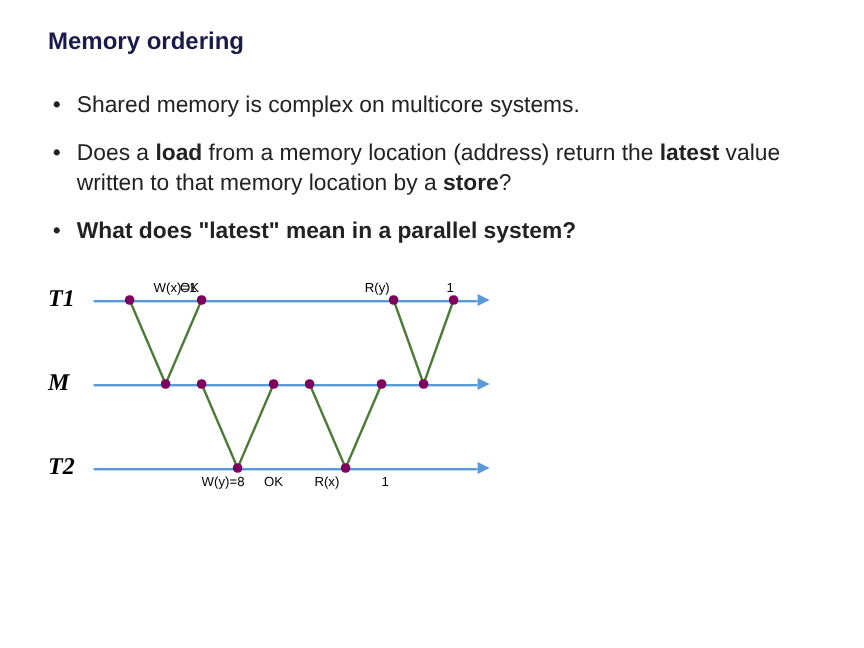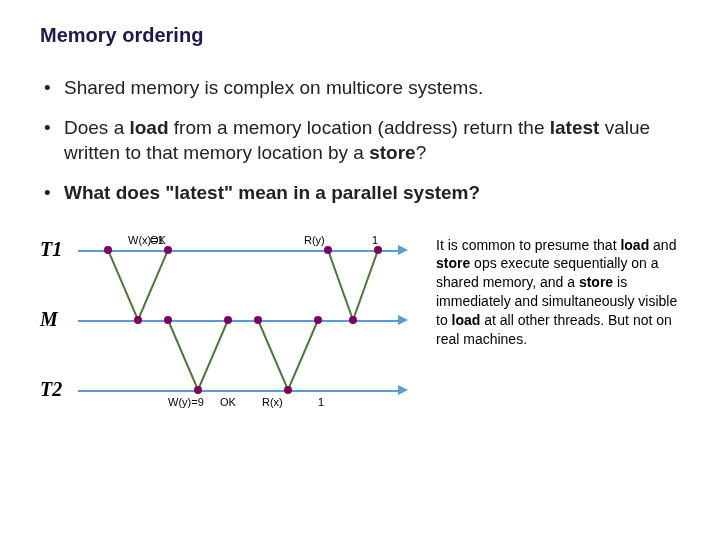--- a/index.html
+++ b/index.html
@@ -153,20 +153,19 @@
     <div class="dot" style="left:278px; top:84px;"></div>
     <div class="dot" style="left:288px; top:14px;"></div>
     <div class="dot" style="left:313px; top:84px;"></div>
     <div class="dot" style="left:338px; top:14px;"></div>
 
     <div class="dlabel" style="left:42px; top:-2px;margin-left:46px;">W(x)=1</div>
     <div class="dlabel" style="left:110px; top:-2px;">OK</div>
     <div class="dlabel" style="left:264px; top:-2px;">R(y)</div>
     <div class="dlabel" style="left:332px; top:-2px;">1</div>
 
-    <div class="dlabel" style="left:128px; top:160px;">W(y)=9</div>
+    <div class="dlabel" style="left:128px; top:160px;">W(y)=8</div>
     <div class="dlabel" style="left:180px; top:160px;">OK</div>
     <div class="dlabel" style="left:222px; top:160px;">R(x)</div>
     <div class="dlabel" style="left:278px; top:160px;">1</div>
   </div>
 
-  <div class="sidenote">It is common to presume that <b>load</b> and <b>store</b> ops execute sequentially on a shared memory, and a <b>store</b> is immediately and simultaneously visible to <b>load</b> at all other threads. But not on real machines.</div>
 </div>
 
 </body></html>

